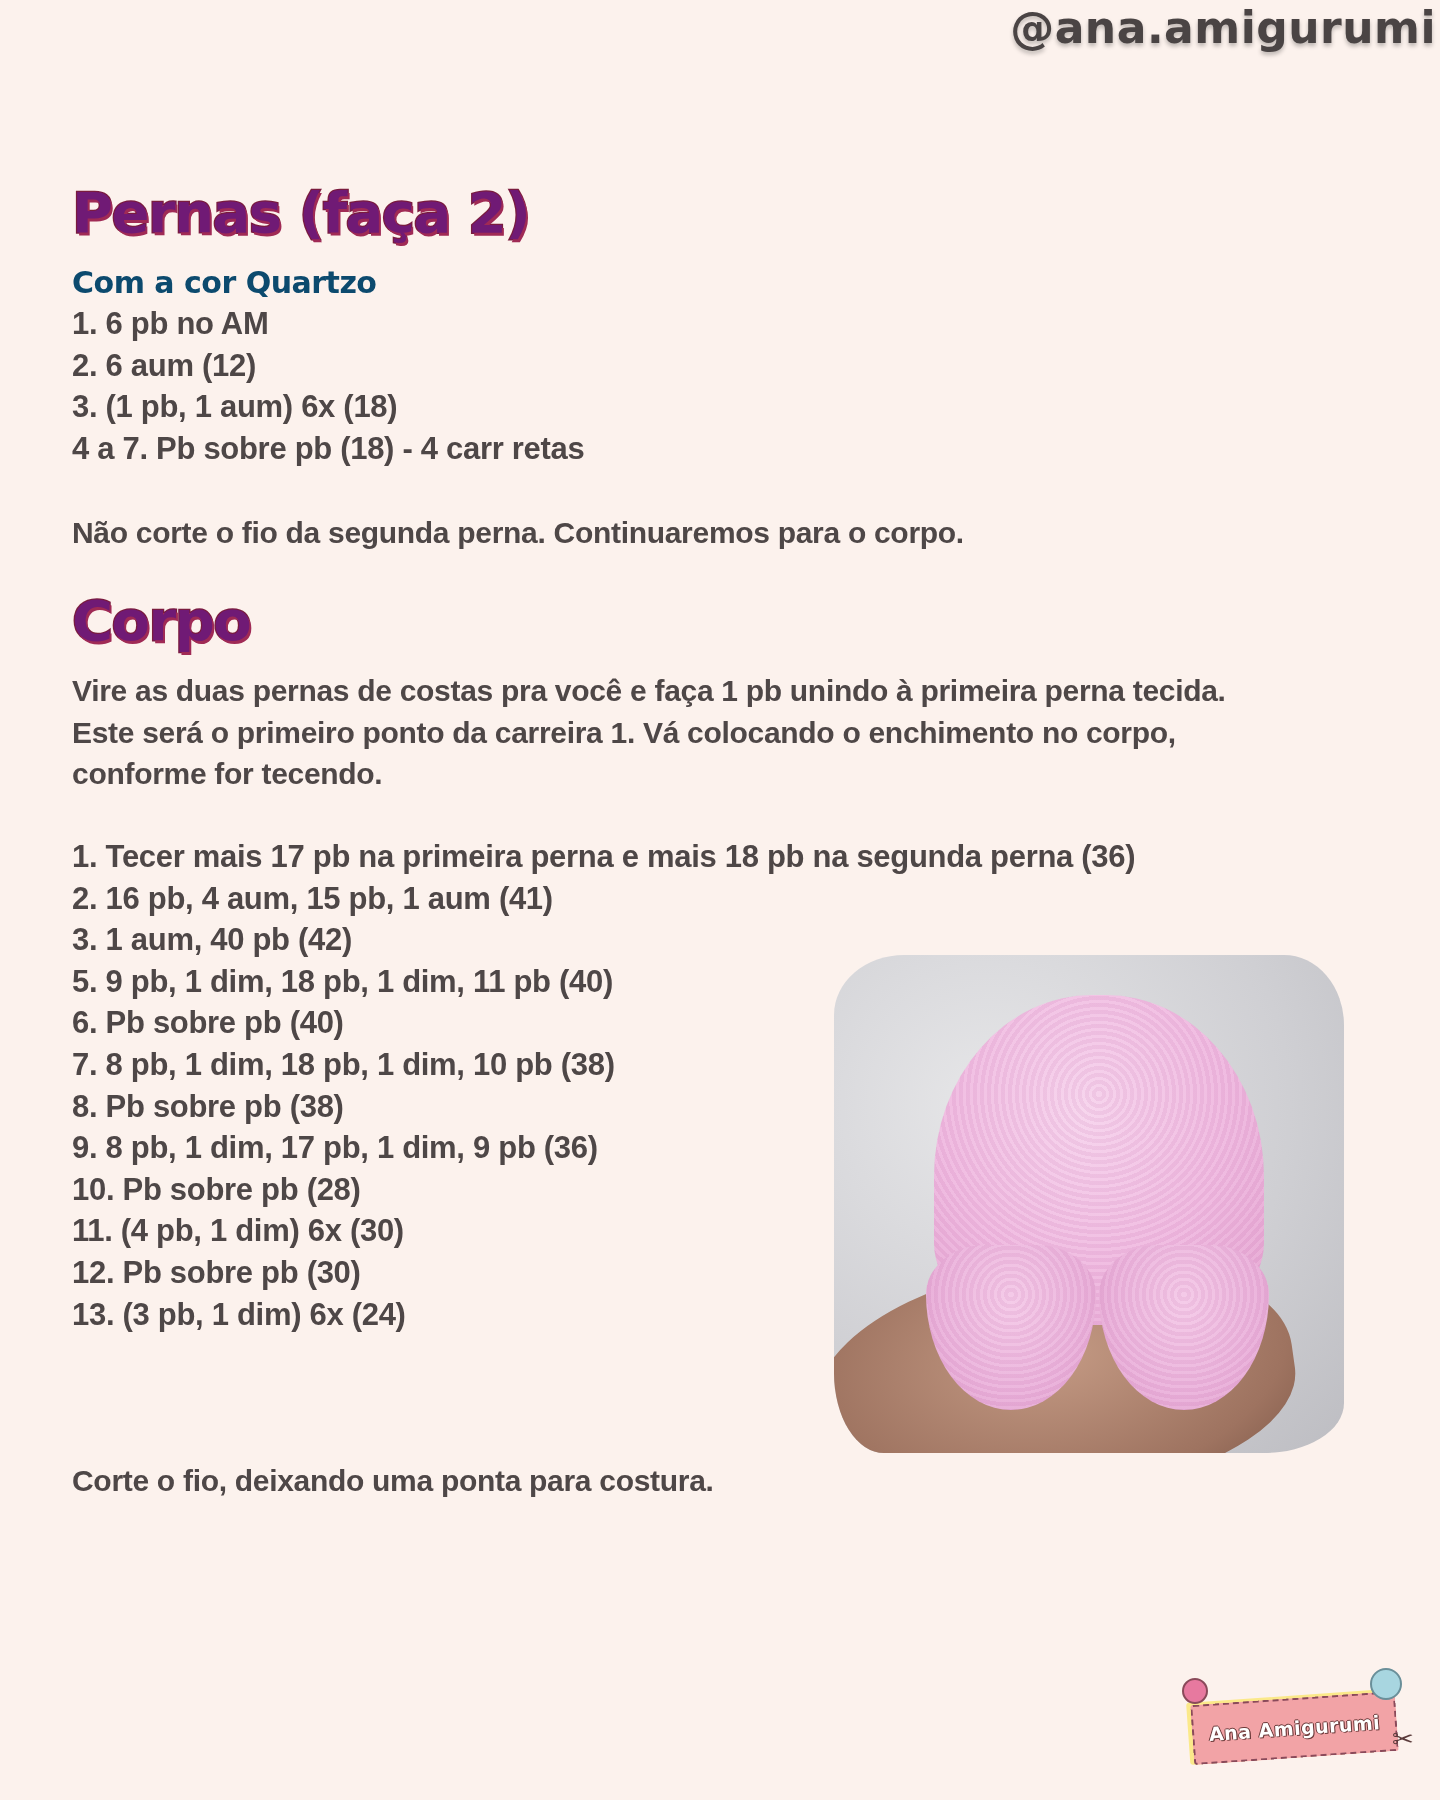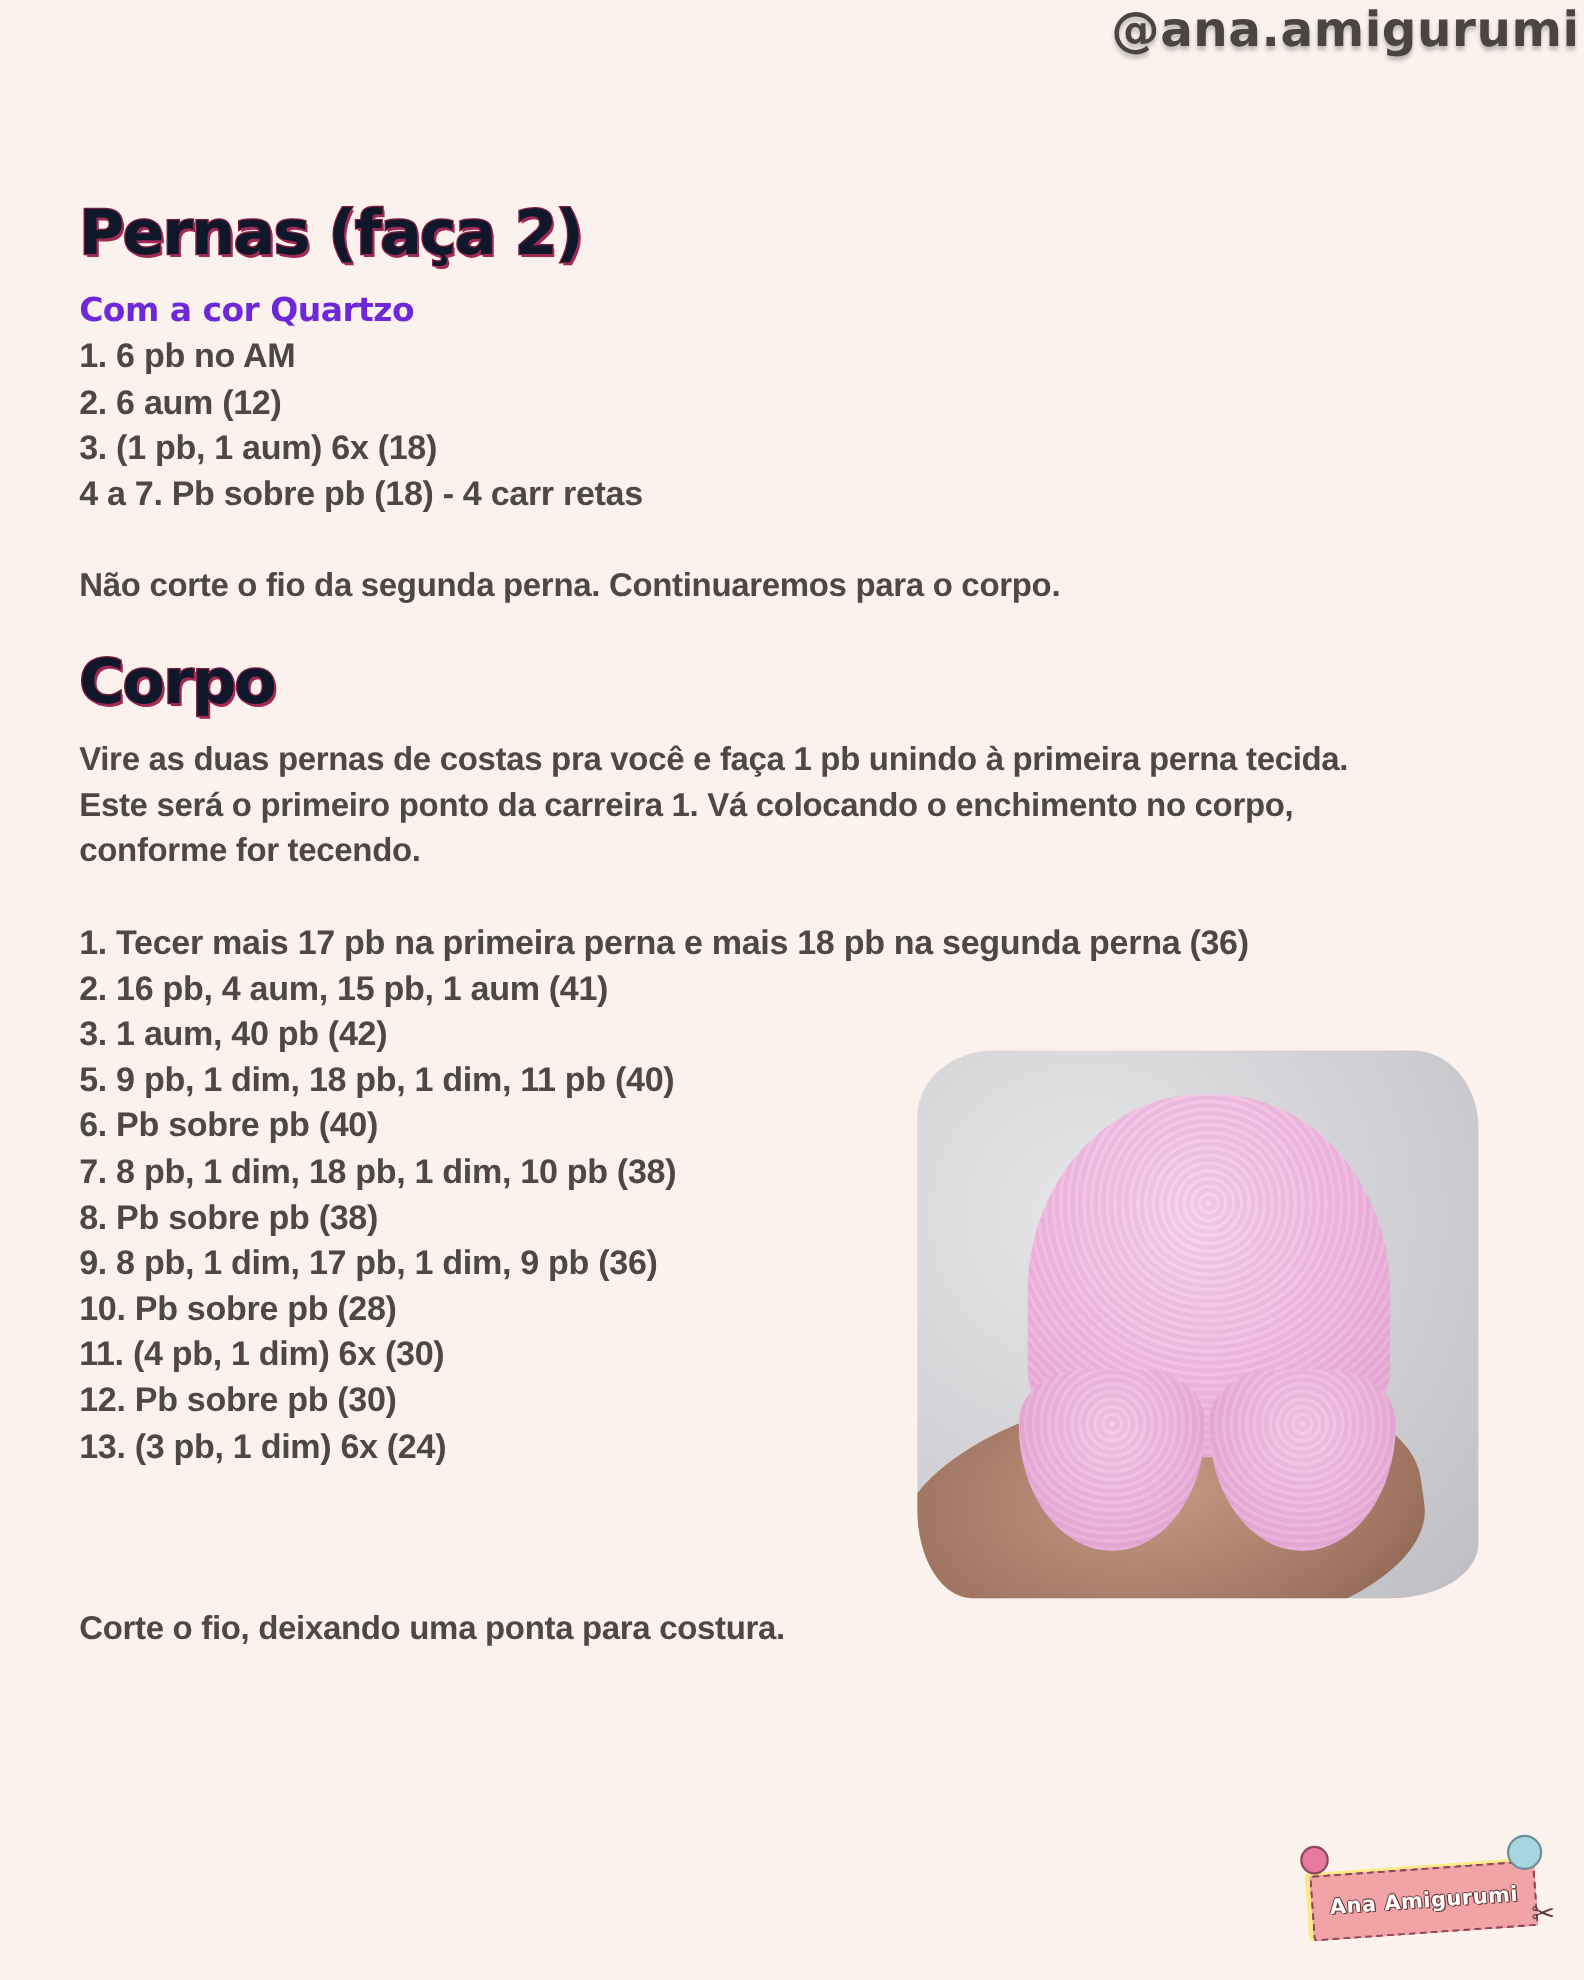--- a/index.html
+++ b/index.html
@@ -26,32 +26,32 @@
       text-shadow: 0 3px 4px rgba(0,0,0,0.25);
       text-align: right;
     }
     .section-title {
       position: absolute;
       left: 72px;
       font-family: "DejaVu Sans", sans-serif;
       font-weight: bold;
       font-size: 56px;
       letter-spacing: -1.5px;
-      color: #0f172a;
+      color: #701a75;
       -webkit-text-stroke: 2.5px #7a1b3e;
       paint-order: stroke fill;
       text-shadow: 2px 3px 0 #a02a55;
     }
     .subtitle {
       position: absolute;
       left: 72px;
       font-family: "DejaVu Sans", sans-serif;
       font-weight: bold;
       font-size: 30px;
-      color: #6d28d9;
+      color: #0c4a6e;
       letter-spacing: -0.5px;
     }
     .lines {
       position: absolute;
       left: 72px;
       list-style: none;
     }
     .lines li {
       font-family: "Liberation Sans", sans-serif;
       font-weight: bold;

